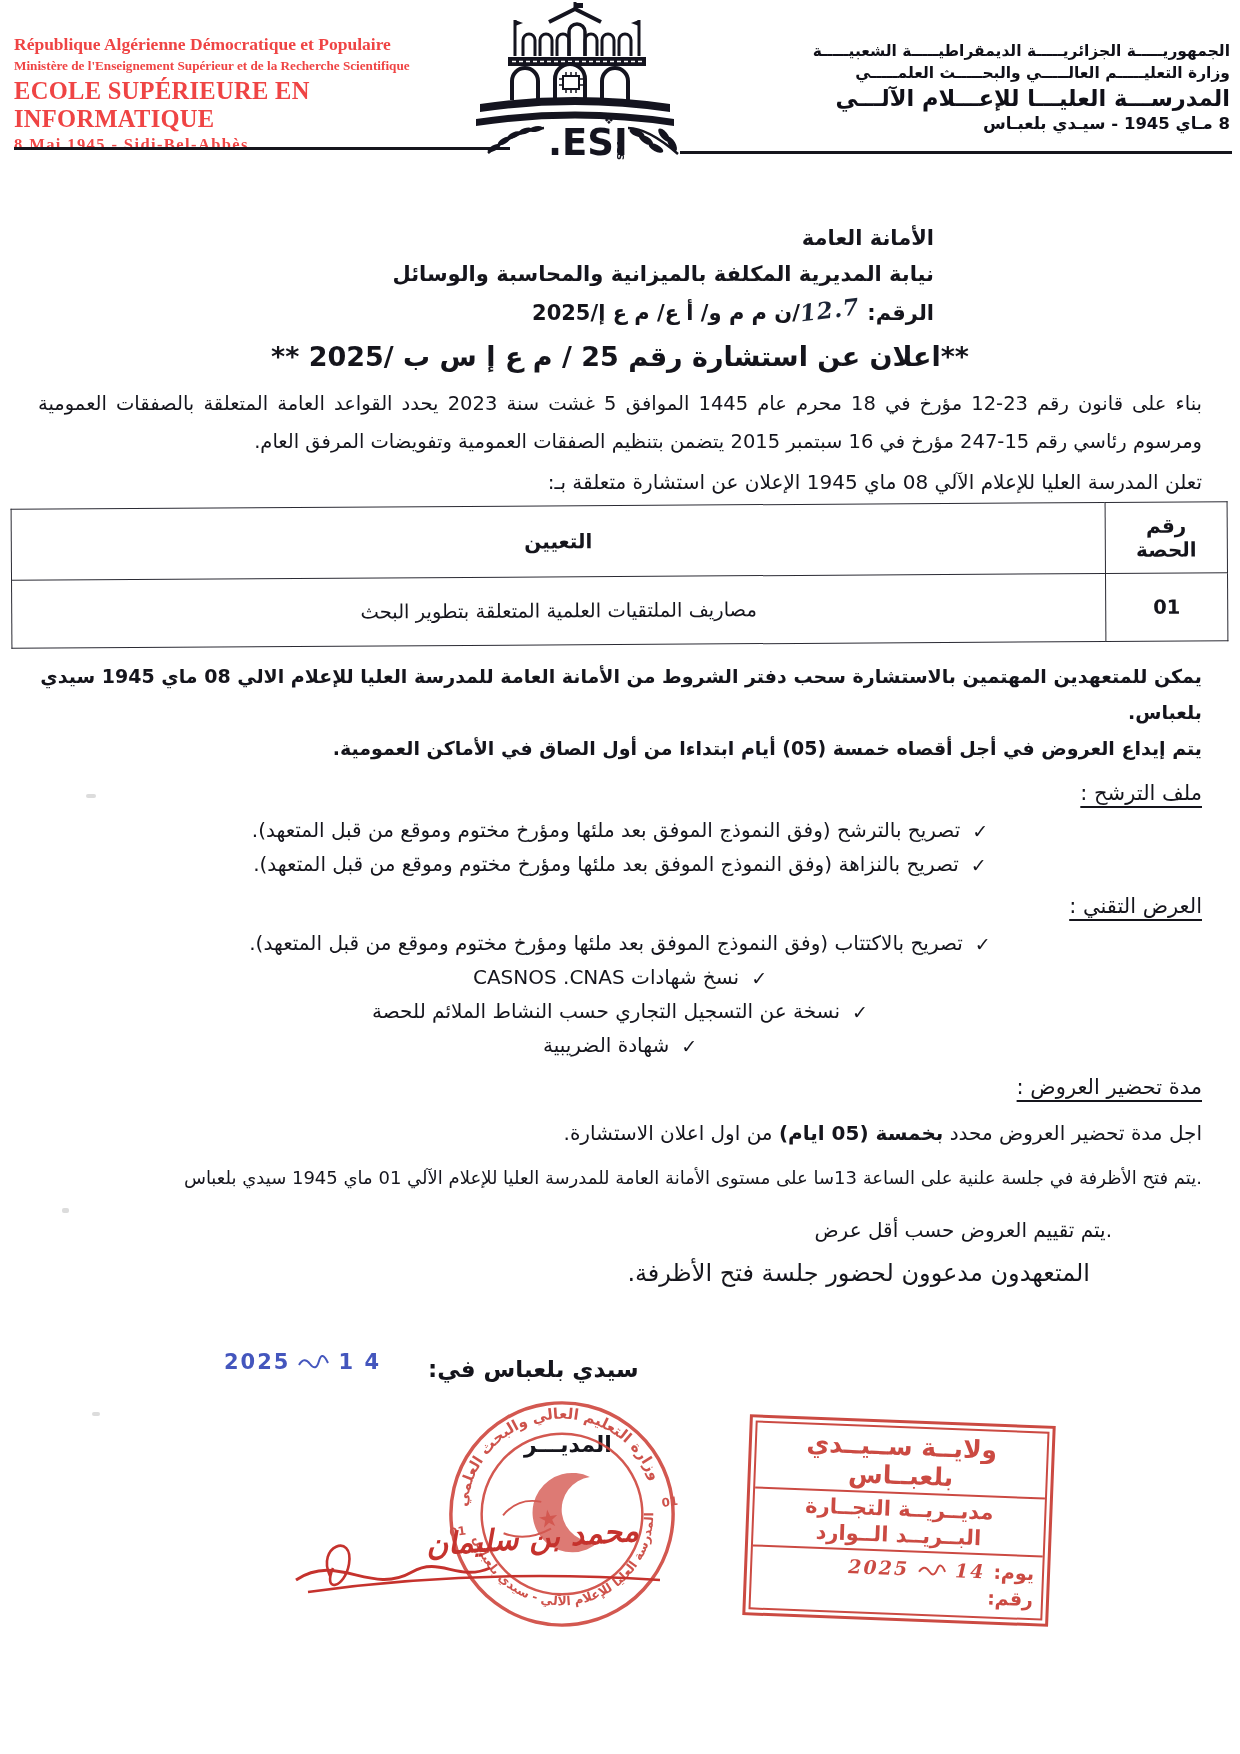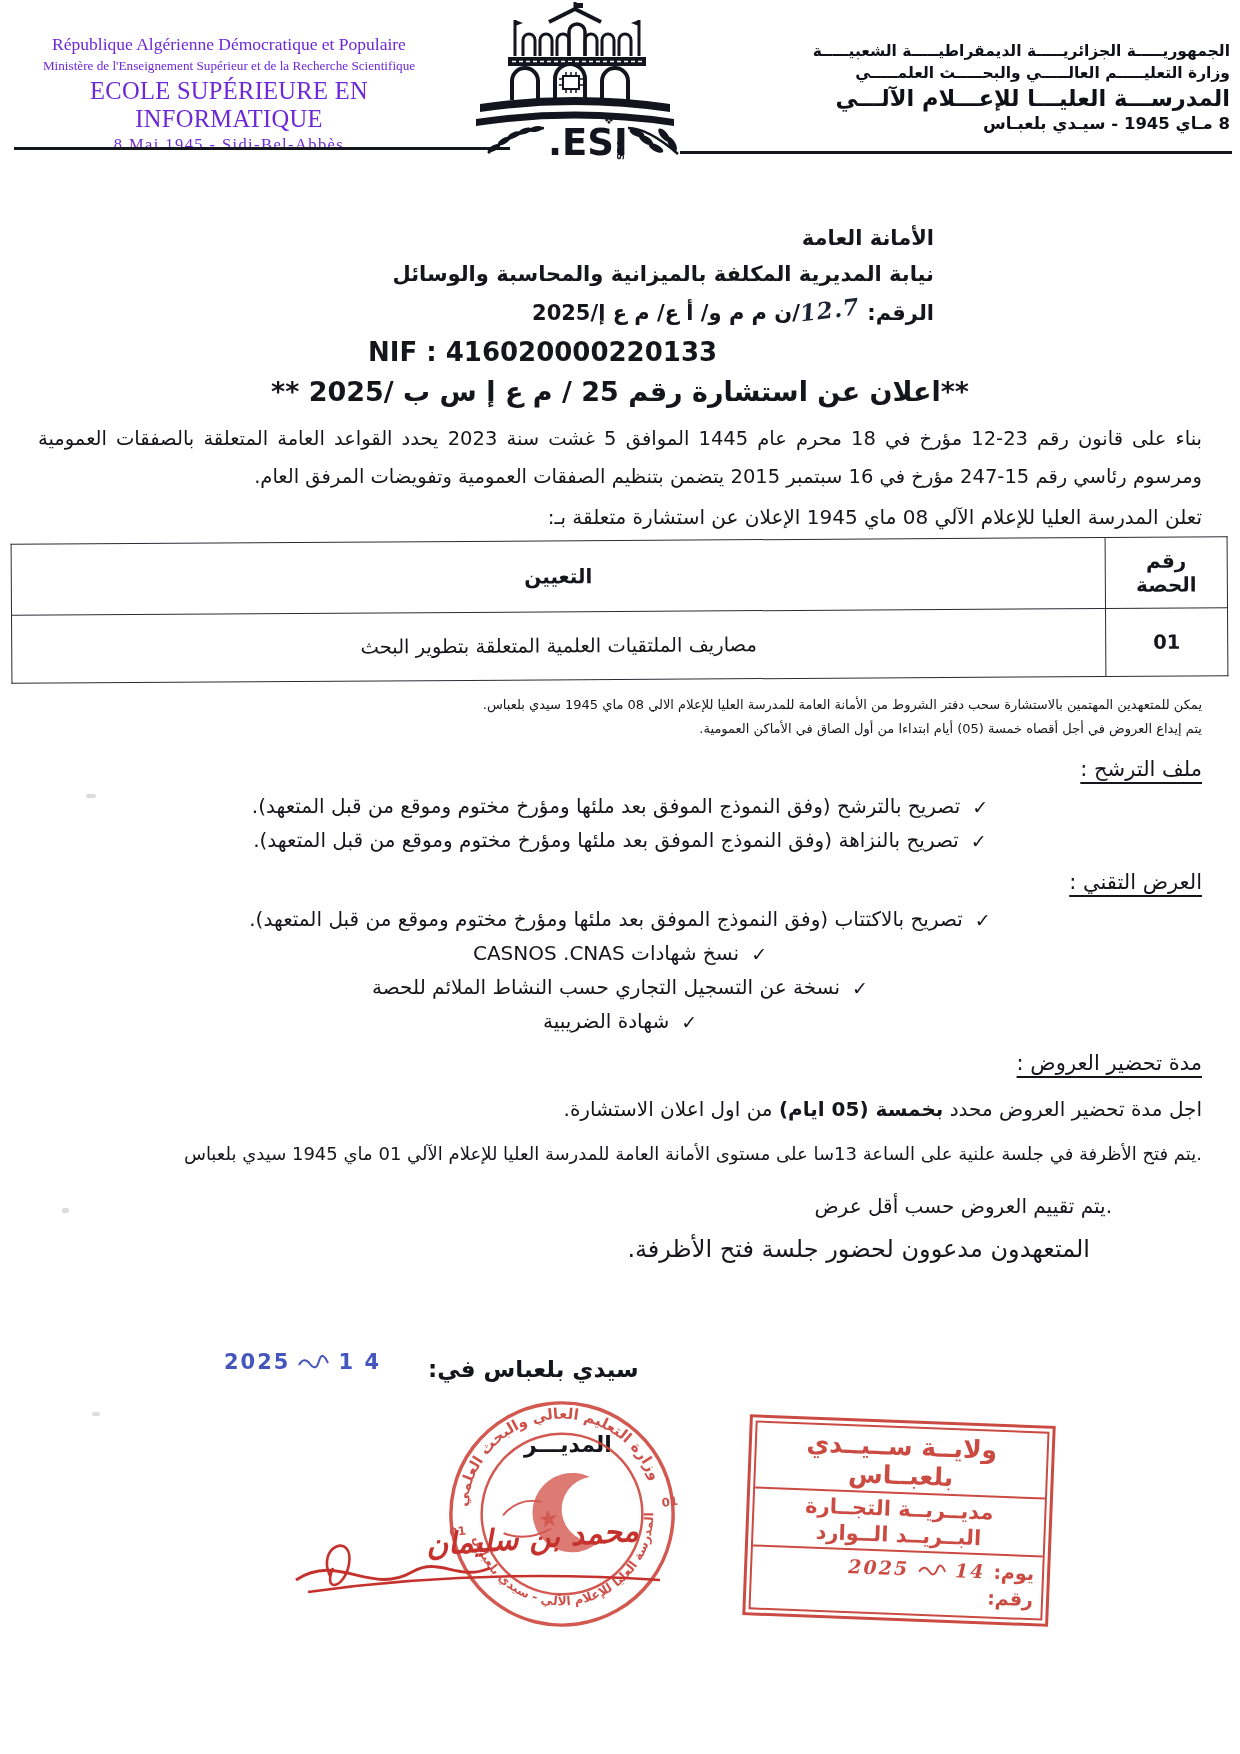--- a/index.html
+++ b/index.html
@@ -1,21 +1,21 @@
 <!DOCTYPE html>
 <html lang="ar"><head>
 <meta charset="utf-8">
 <style>
   html,body{margin:0;padding:0;background:#e8e8e8;}
   .page{position:relative;width:1240px;height:1754px;margin:0 auto;background:#ffffff;
         font-family:"DejaVu Sans",sans-serif;color:#15151c;overflow:hidden;}
 
   
   .hdr-left{position:absolute;left:14px;top:34px;width:430px;
-            font-family:"Liberation Serif",serif;font-weight:normal;color:#6d28d9;text-align:center;}
+            font-family:"Liberation Serif",serif;font-weight:bold;color:#ef4444;}
   .hdr-left .l1{font-size:17.5px;}
   .hdr-left .l2{font-size:13.2px;margin-top:3px;}
   .hdr-left .l3{font-size:24.5px;margin-top:3px;letter-spacing:.3px;}
   .hdr-left .l4{font-size:16.5px;margin-top:2px;letter-spacing:1.4px;}
   .hdr-rule-left{position:absolute;left:14px;top:147px;width:496px;height:3px;background:#15151c;}
 
   .hdr-right{position:absolute;right:10px;top:42px;width:552px;direction:rtl;text-align:right;
              font-weight:bold;color:#101018;}
   .hdr-right .r1{font-size:15.5px;}
   .hdr-right .r2{font-size:15.5px;margin-top:4px;}
@@ -36,21 +36,21 @@
   .p-announce{margin-top:9px;font-size:20px;}
 
   .tbl-wrap{margin:11px -26px 0 -27px;transform:rotate(-0.35deg);}
   table.doc-table{width:100%;border-collapse:collapse;direction:rtl;}
   table.doc-table th,table.doc-table td{border:1.6px solid #2b2b34;}
   .col-lot{width:122px;}
   table.doc-table th{font-size:20px;font-weight:bold;padding:11px 8px;text-align:center;}
   table.doc-table td{font-size:19.5px;padding:22px 8px;text-align:center;}
   td.lot-val{font-weight:bold;font-size:20px;}
 
-  .p-withdraw{margin-top:13px;font-size:13px;line-height:1.9;}
+  .p-withdraw{margin-top:13px;font-size:19px;line-height:1.9;font-weight:bold;}
   .sec-h{margin-top:15px;font-size:21px;font-weight:normal;text-decoration:underline;
          text-underline-offset:6px;text-decoration-thickness:2px;}
   .chk-list{margin-top:10px;text-align:center;font-size:20px;line-height:1.5;}
   .chk-item{margin-bottom:4px;}
   .chk{display:inline-block;margin-inline-end:12px;font-size:19px;transform:translateY(1px);}
   .p-prep{margin-top:22px;font-size:20px;}
   .p-open{margin-top:22px;font-size:18px;white-space:nowrap;}
   .p-eval{margin-top:30px;margin-right:90px;font-size:20px;}
   .p-invite{margin-top:17px;margin-right:112px;font-size:24px;}
 
@@ -172,21 +172,20 @@
 
     <div class="admin">
       <div>الأمانة العامة</div>
       <div>نيابة المديرية المكلفة بالميزانية والمحاسبة والوسائل</div>
       <div>
         <span>الرقم:</span>
         <span class="hand-ref">12.7</span><span>/ن م م و/ أ ع/ م ع إ/2025</span>
       </div>
     </div>
 
-    <div class="nif">NIF : 416020000220133</div>
 
     <div class="doc-title">**اعلان عن استشارة رقم 25  / م ع إ س ب /2025 **</div>
 
     <div class="p-intro">بناء على قانون رقم 23-12 مؤرخ في 18 محرم عام 1445 الموافق 5 غشت سنة 2023 يحدد القواعد العامة المتعلقة بالصفقات العمومية ومرسوم رئاسي رقم 15-247 مؤرخ في 16 سبتمبر 2015 يتضمن بتنظيم الصفقات العمومية وتفويضات المرفق العام.</div>
 
     <div class="p-announce">تعلن المدرسة العليا للإعلام الآلي 08 ماي 1945 الإعلان عن استشارة متعلقة بـ:</div>
 
     <div class="tbl-wrap">
       <table class="doc-table">
         <colgroup>

